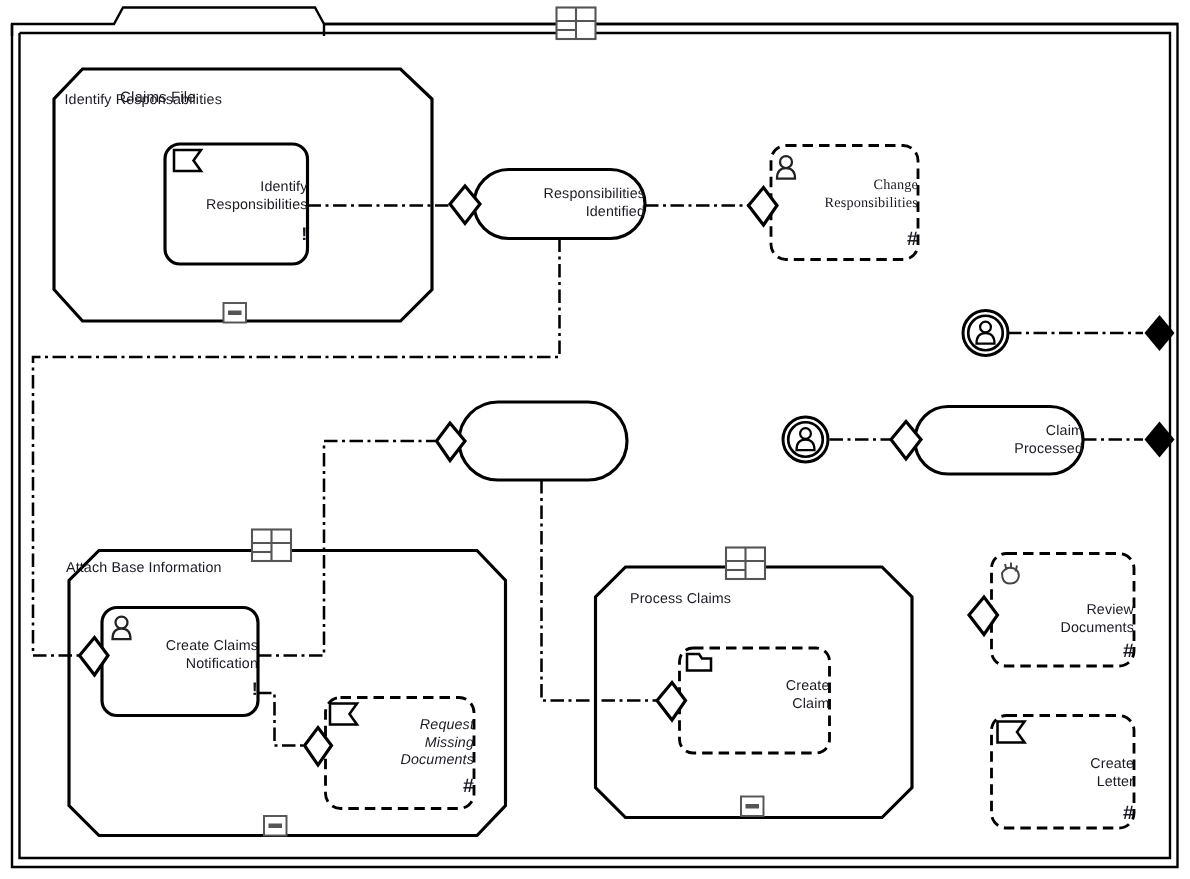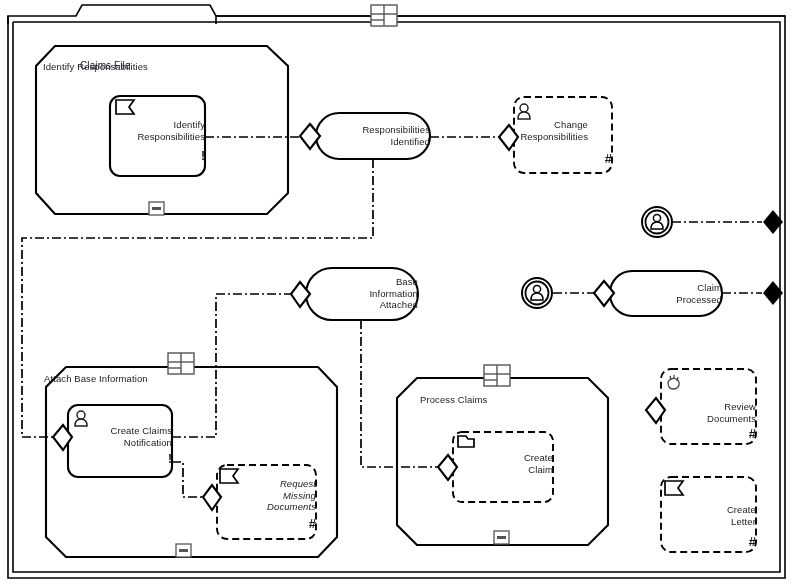--- a/index.html
+++ b/index.html
@@ -227,27 +227,24 @@
 
   <div class="lbl left title" style="left:80px; top:60px; width:180px;">Claims File</div>
 
   <div class="lbl" style="left:110px; top:119px; width:95px;">Identify
 Responsibilities</div>
   <div class="lbl bang" style="left:110px; top:150px; width:95px;">!</div>
 
   <div class="lbl" style="left:316px; top:124px; width:114px;">Responsibilities
 Identified</div>
 
-  <div class="lbl" style="left:490px; top:119px; width:98px;">Change
+  <div class="lbl" style="left:514px; top:119px; width:98px;font-family:Liberation Serif, serif;">Change
 Responsibilities</div>
   <div class="lbl hash" style="left:514px; top:152px; width:98px;">#</div>
 
-  <div class="lbl" style="left:306px; top:276px; width:112px;">Base
-Information
-Attached</div>
 
   <div class="lbl" style="left:610px; top:282px; width:112px;">Claim
 Processed</div>
 
   <div class="lbl" style="left:68px; top:425px; width:104px;">Create Claims
 Notification</div>
 
   <div class="lbl left" style="left:44px; top:373px; width:200px;">Attach Base Information</div>
   <div class="lbl bang" style="left:68px; top:453px; width:104px;">!</div>
 

